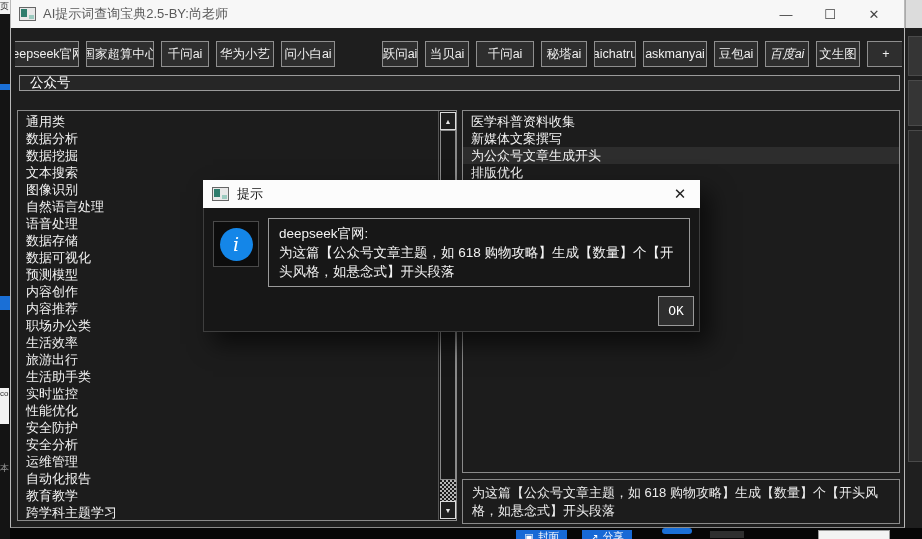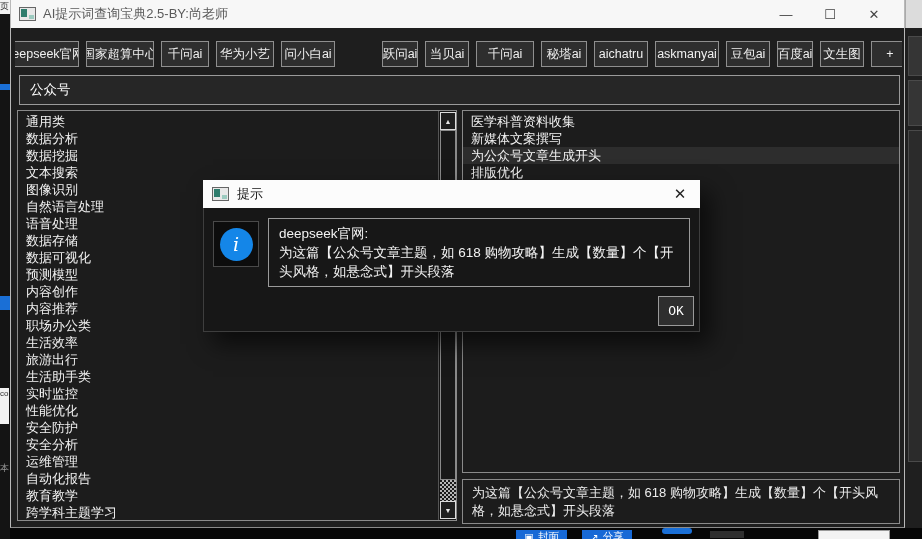--- a/index.html
+++ b/index.html
@@ -24,21 +24,21 @@
   .app-icon::after{content:"";position:absolute;right:1px;bottom:1px;width:5px;height:4px;background:#9ccabf;}
   .title-text{font-size:13px;color:#5a5a5a;flex:1;white-space:nowrap;overflow:hidden;}
   .win-controls{display:flex;align-items:center;}
   .win-btn{width:44px;height:26px;display:flex;align-items:center;justify-content:center;font-size:13px;color:#444;cursor:default;}
   
   .tabbar{position:absolute;left:4px;top:41px;right:2px;height:28px;display:flex;gap:7px;overflow:hidden;}
   .tab{flex:none;height:26px;background:#2e2e2e;border:1px solid #8f8f8f;box-sizing:border-box;
        display:flex;align-items:center;justify-content:center;color:#f0f0f0;font-size:12.5px;
        white-space:nowrap;overflow:hidden;}
   
-  .search{position:absolute;left:8px;top:75px;width:881px;height:30px;box-sizing:border-box;
+  .search{position:absolute;left:8px;top:75px;width:881px;height:16px;box-sizing:border-box;
     background:#262626;border:1px solid #9a9a9a;color:#fff;font-size:13.5px;padding:0 10px;
     font-family:Liberation Serif, serif;outline:none;}
   
   .left-panel{position:absolute;left:6px;top:110px;width:440px;height:411px;background:#1c1c1c;
     border:1px solid #8a8a8a;box-sizing:border-box;padding-left:24px;}
   .cat-list{position:absolute;left:0;top:0;right:18px;bottom:0;overflow:hidden;padding-top:2px;}
   .cat-item{height:17px;line-height:17px;padding-left:8px;color:#f2f2f2;font-size:13px;white-space:nowrap;}
   
   .vscroll{position:absolute;right:0;top:0;width:18px;bottom:0;background:#151515;border-left:1px solid #555;box-sizing:border-box;}
   .sb-btn{position:absolute;left:1px;width:14px;height:16px;background:#1f1f1f;border:1px solid #dcdcdc;
@@ -114,24 +114,24 @@
     <div class="tabbar">
       <div class="tab" style="width:68px;margin-left:-4px;">deepseek官网</div>
       <div class="tab" style="width:68px;">国家超算中心</div>
       <div class="tab" style="width:48px;">千问ai</div>
       <div class="tab" style="width:58px;">华为小艺</div>
       <div class="tab" style="width:54px;">问小白ai</div>
       <div class="tab" style="width:36px;margin-left:40px;">跃问ai</div>
       <div class="tab" style="width:44px;">当贝ai</div>
       <div class="tab" style="width:58px;">千问ai</div>
       <div class="tab" style="width:46px;">秘塔ai</div>
-      <div class="tab" style="width:54px;">aichatru</div>
+      <div class="tab" style="width:42px;">aichatru</div>
       <div class="tab" style="width:64px;">askmanyai</div>
       <div class="tab" style="width:44px;">豆包ai</div>
-      <div class="tab" style="width:36px;">百度ai</div>
+      <div class="tab" style="width:44px;font-style:italic;">百度ai</div>
       <div class="tab" style="width:44px;">文生图</div>
       <div class="tab" style="width:38px;">+</div>
     </div>
 
     <input class="search" type="text" value="公众号" style="">
 
     <div class="left-panel">
       <div class="cat-list">
         <div class="cat-item">通用类</div>
         <div class="cat-item">数据分析</div>

